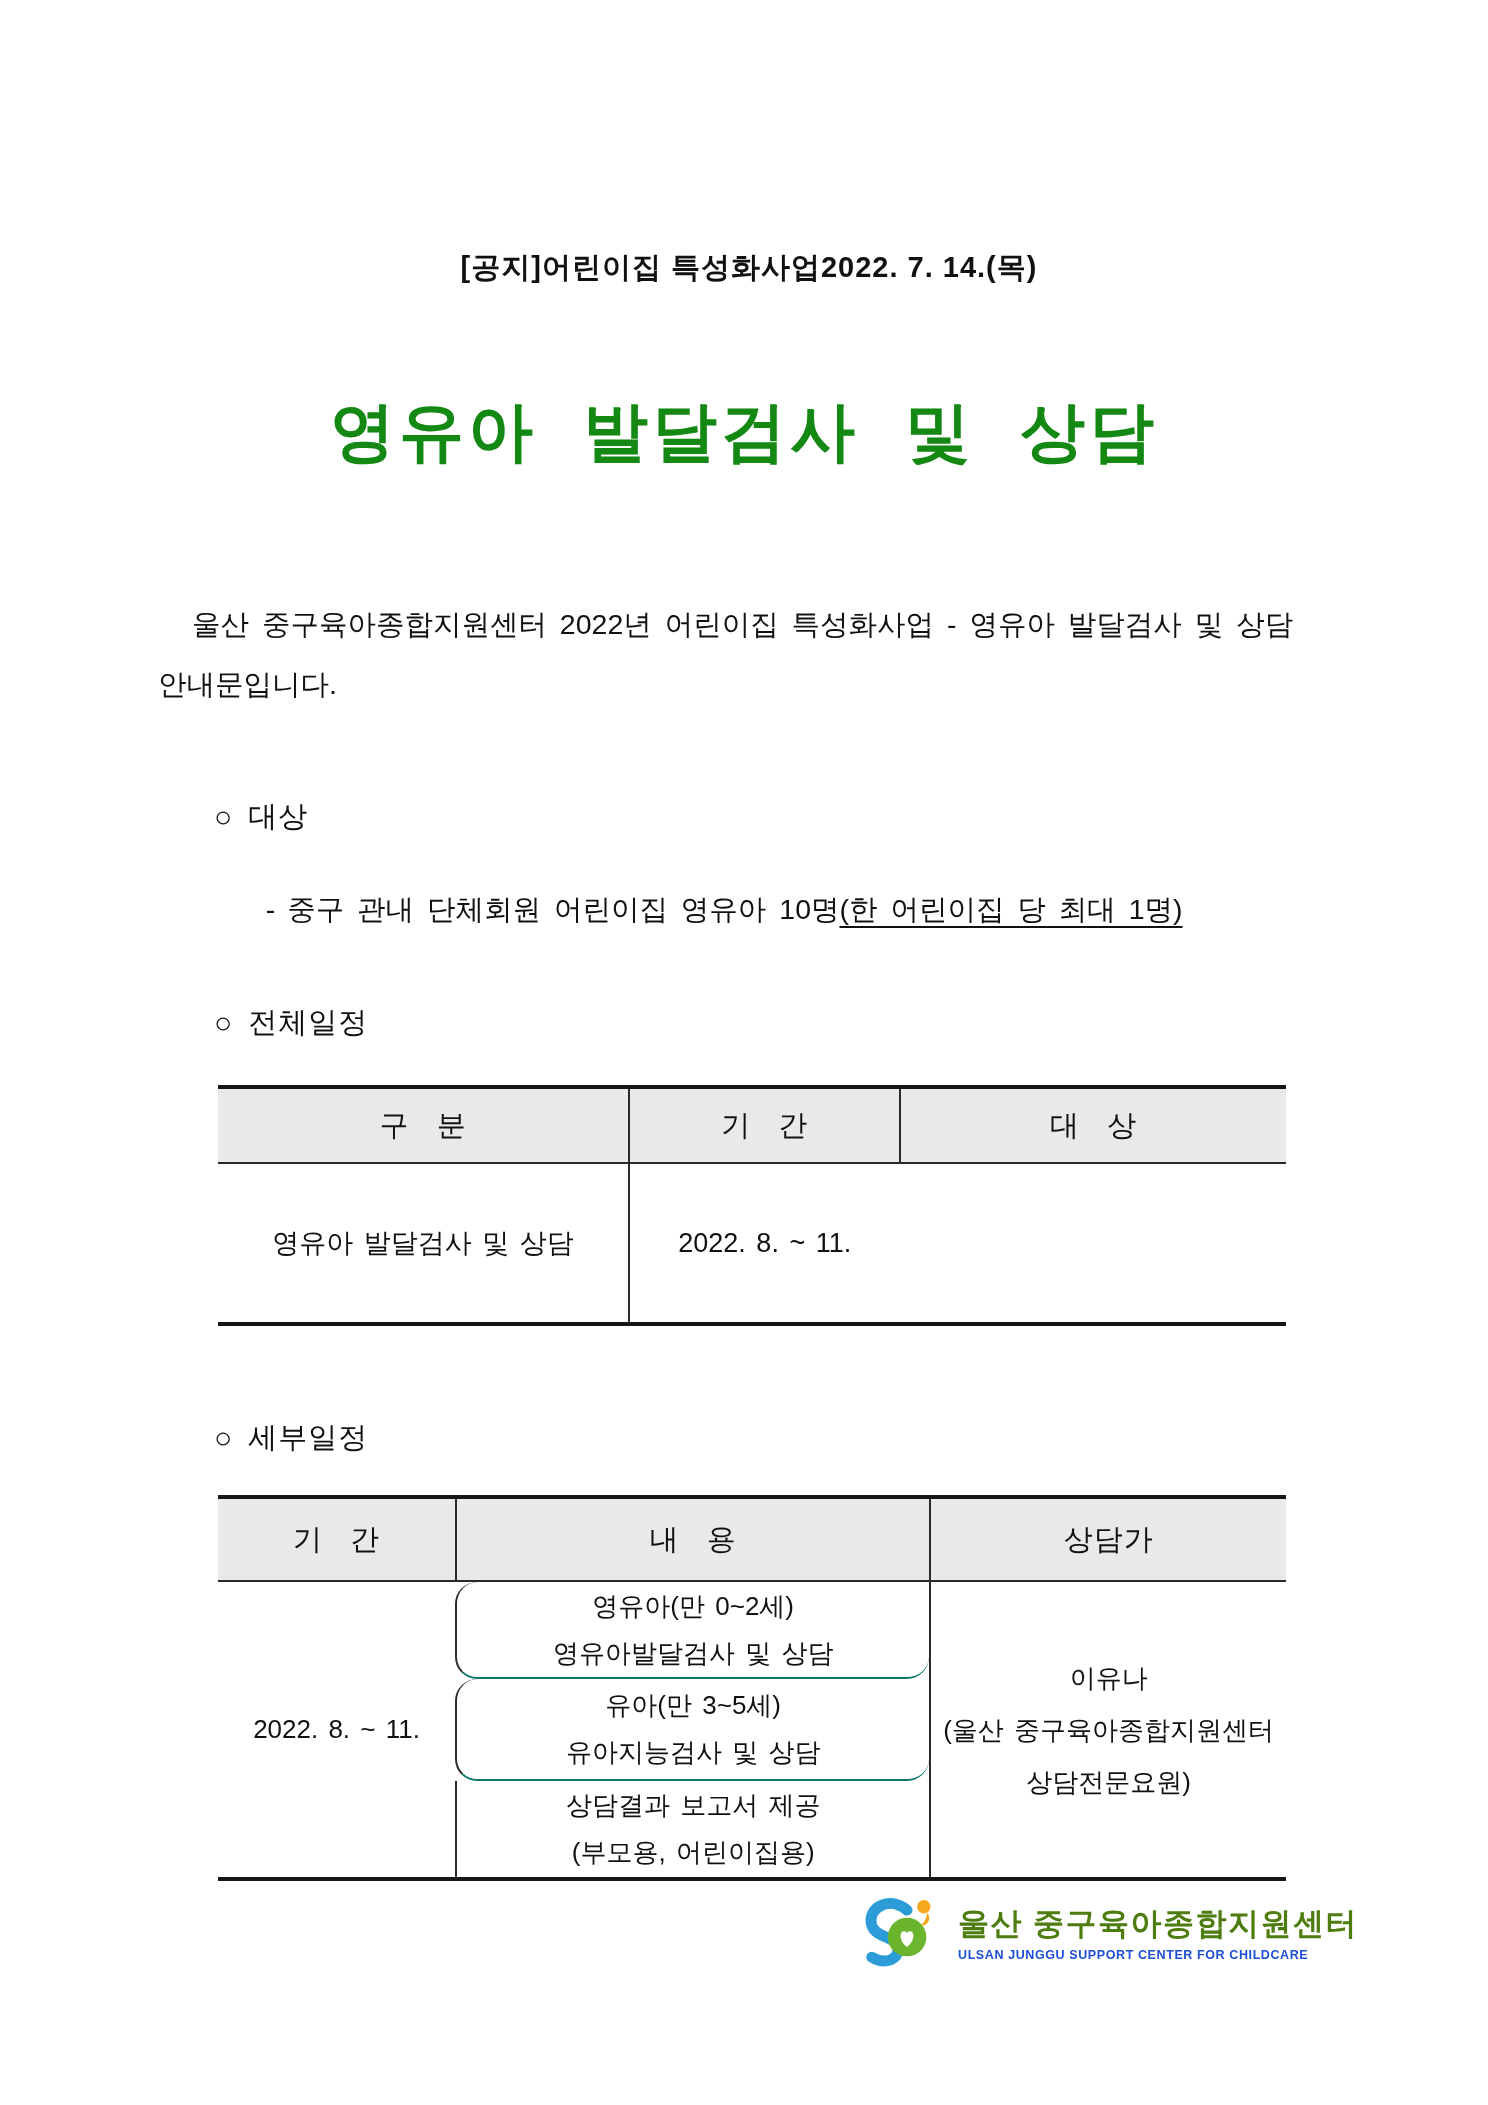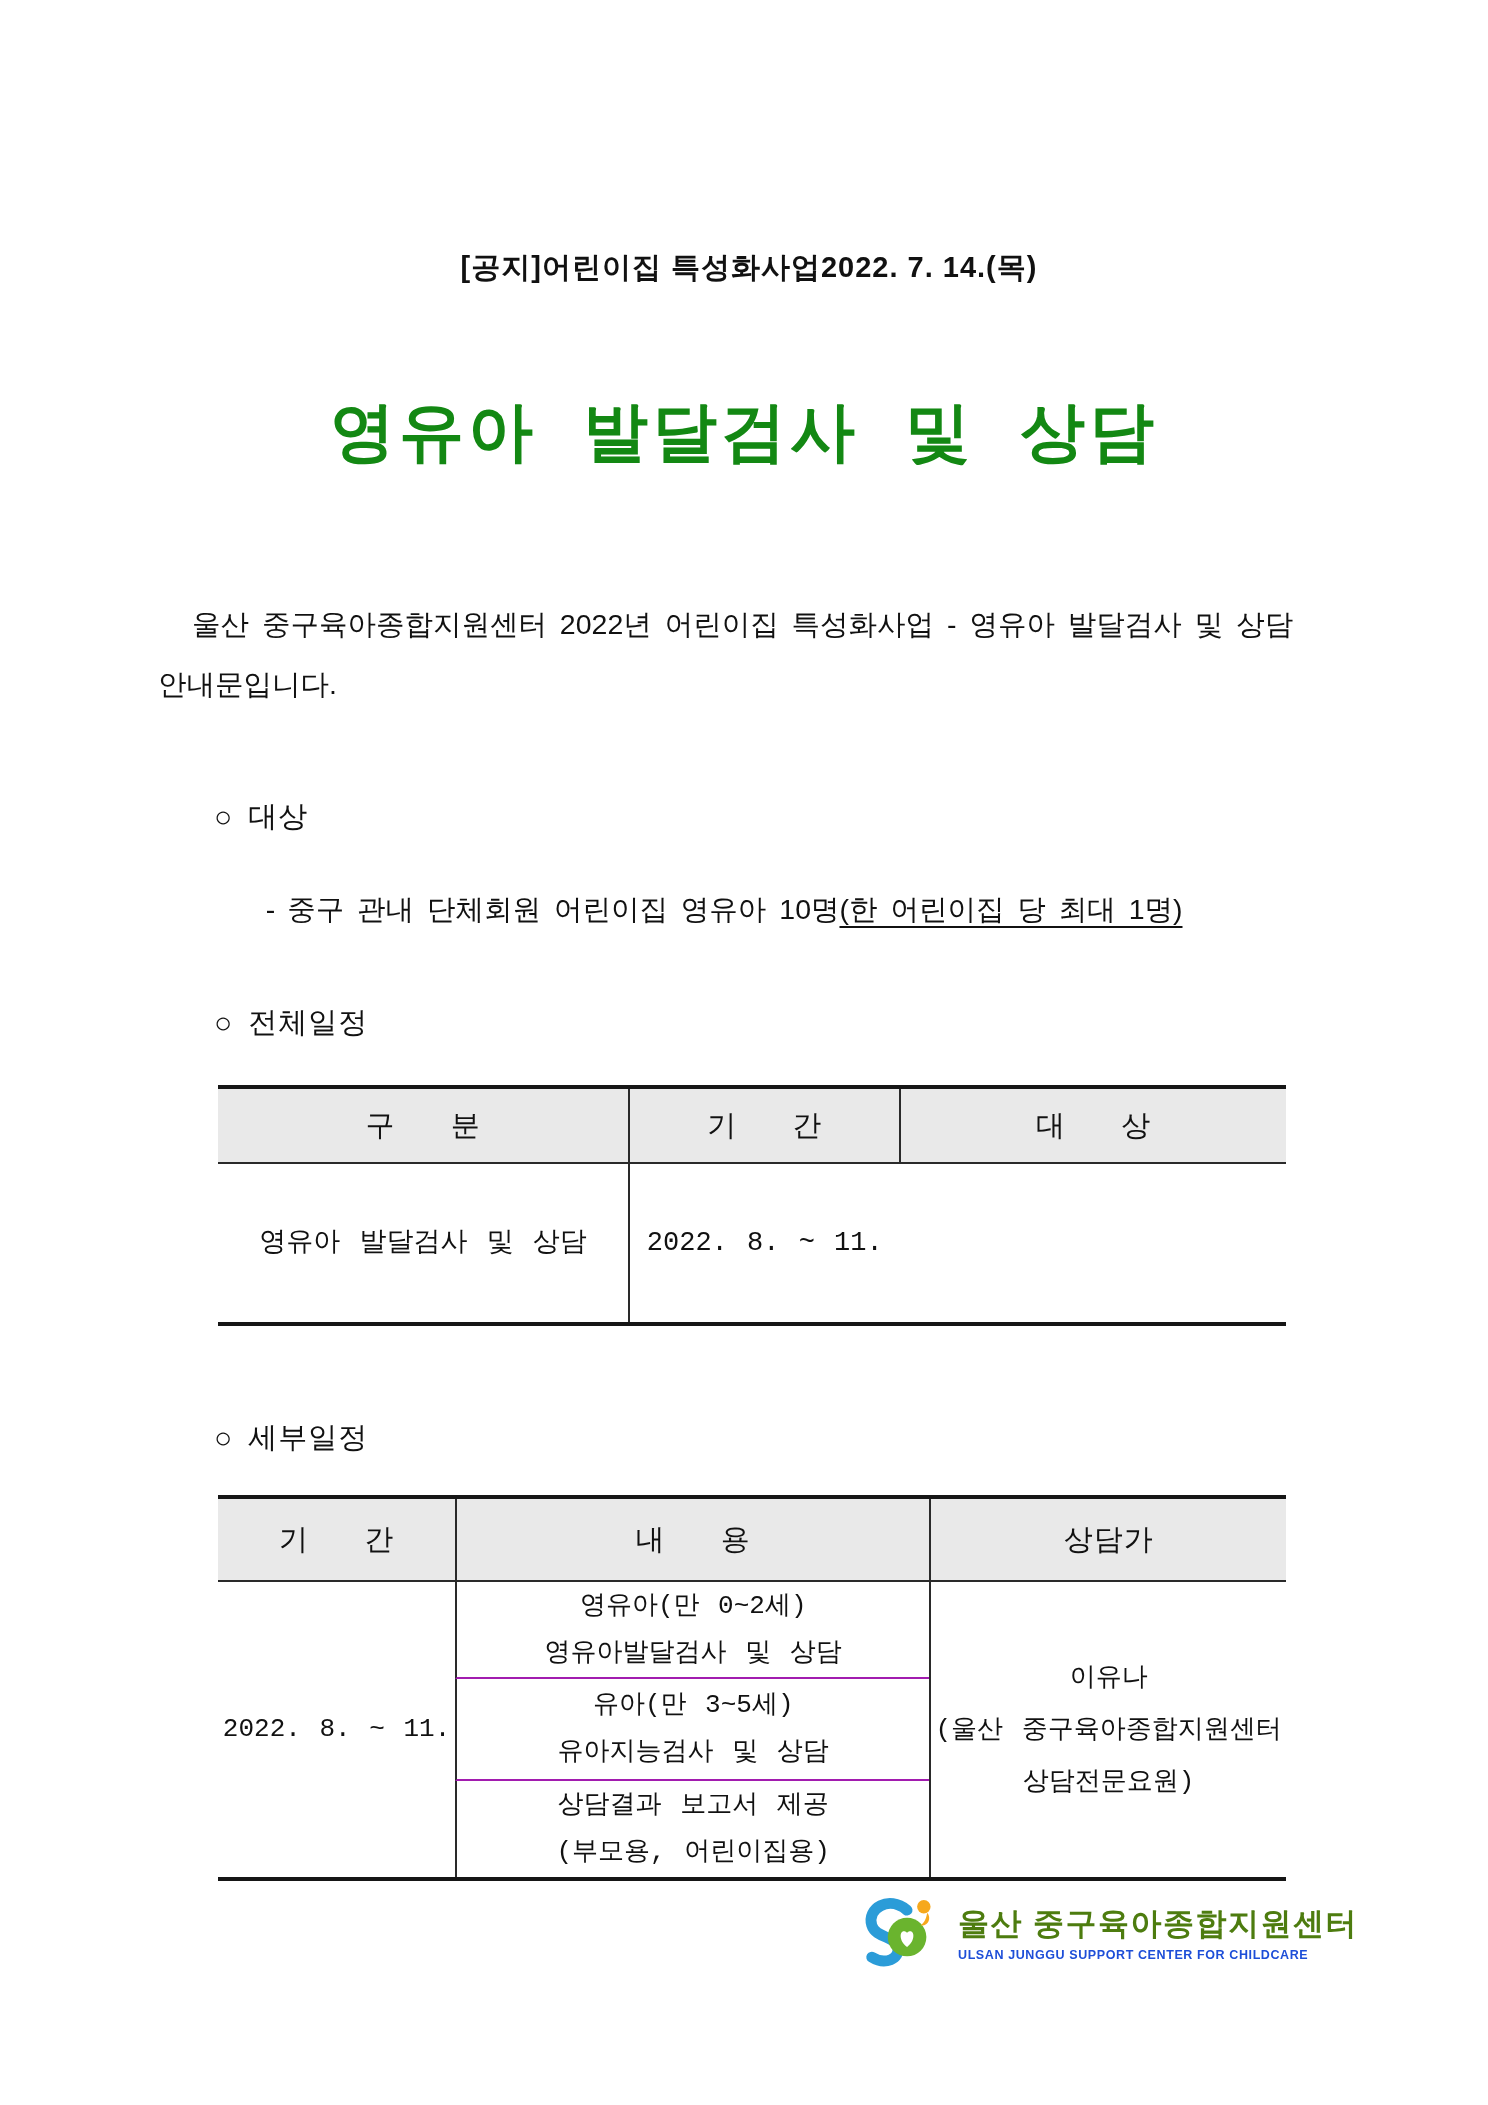--- a/index.html
+++ b/index.html
@@ -91,32 +91,31 @@
     top: 1495px;
     grid-template-columns: 22.2% 44.4% 33.4%;
     grid-template-rows: 83px 97px 102px 96px;
   }
   .cell {
     display: flex;
     flex-direction: column;
     align-items: center;
     justify-content: center;
     text-align: right;
-    font-family: Liberation Mono, monospace;
   }
   .th {
     background: #e9e9e9;
     border-bottom: 2px solid #2a2a2a;
     font-size: 29px;
     white-space: pre;
     letter-spacing: 1px;
   }
   .td { font-size: 27px; line-height: 48px; word-spacing: 3px; }
   .v-left { border-left: 2px solid #2a2a2a; }
-  .row-div { border-bottom: 2px solid #a21caf; }
+  .row-div { border-bottom: 2px solid #0f766e; border-radius: 22px; }
 
   .t2-r2c2 { grid-area: 2 / 2; }
   .t2-r3c2 { grid-area: 3 / 2; }
   .t2-r4c2 { grid-area: 4 / 2; }
   .t2-period { grid-area: 2 / 1 / span 3 / auto; }
   .t2-counselor { grid-area: 2 / 3 / span 3 / auto; line-height: 52px; }
   .table2 .td { font-size: 26px; line-height: 47px; }
   .table2 .t2-counselor { line-height: 52px; }
 
   .heading-target { top: 797px; }

